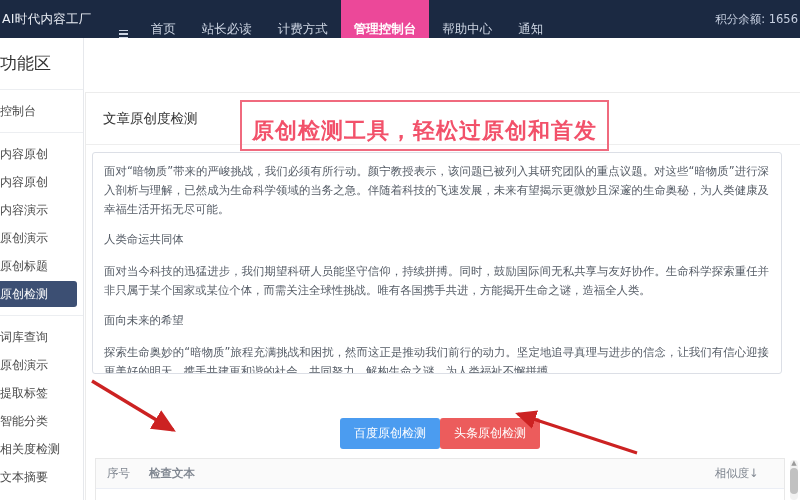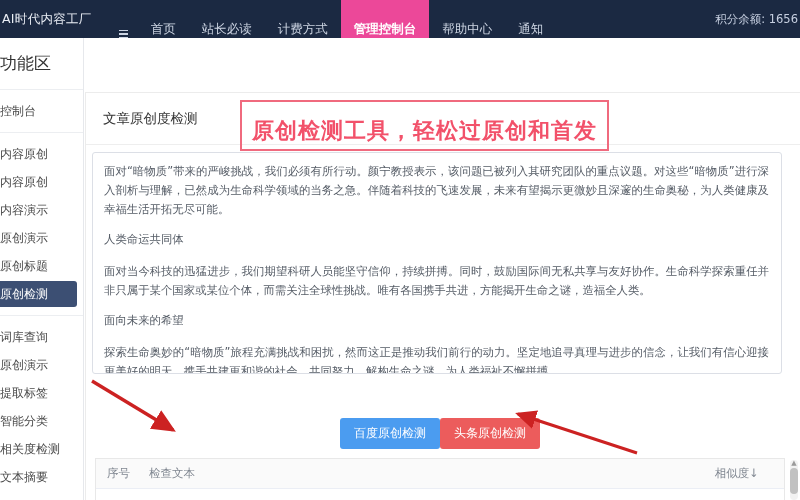--- a/index.html
+++ b/index.html
@@ -129,21 +129,21 @@
     border: 1px solid #e8e8e8; border-bottom: none;
     background: #fafafa; overflow: hidden;
   }
   .thead {
     display: flex; align-items: center;
     height: 30px; padding: 0 11px;
     background: #fafafa; border-bottom: 1px solid #ebeef5;
   }
   .th { font-size: 11.5px; color: #808791; white-space: nowrap; }
   .th-no { width: 42px; }
-  .th-text { flex: 1; }
+  .th-text { flex: 1; font-weight: bold; }
   .th-sim { width: 62px; text-align: right; padding-right: 14px; }
   .tbody-row { height: 11px; background: #ffffff; }
 
   
   .vscroll {
     position: absolute; right: 2px; top: 460px;
     width: 8px; height: 40px;
     background: #f2f2f2; border-radius: 4px;
   }
   .vthumb {

